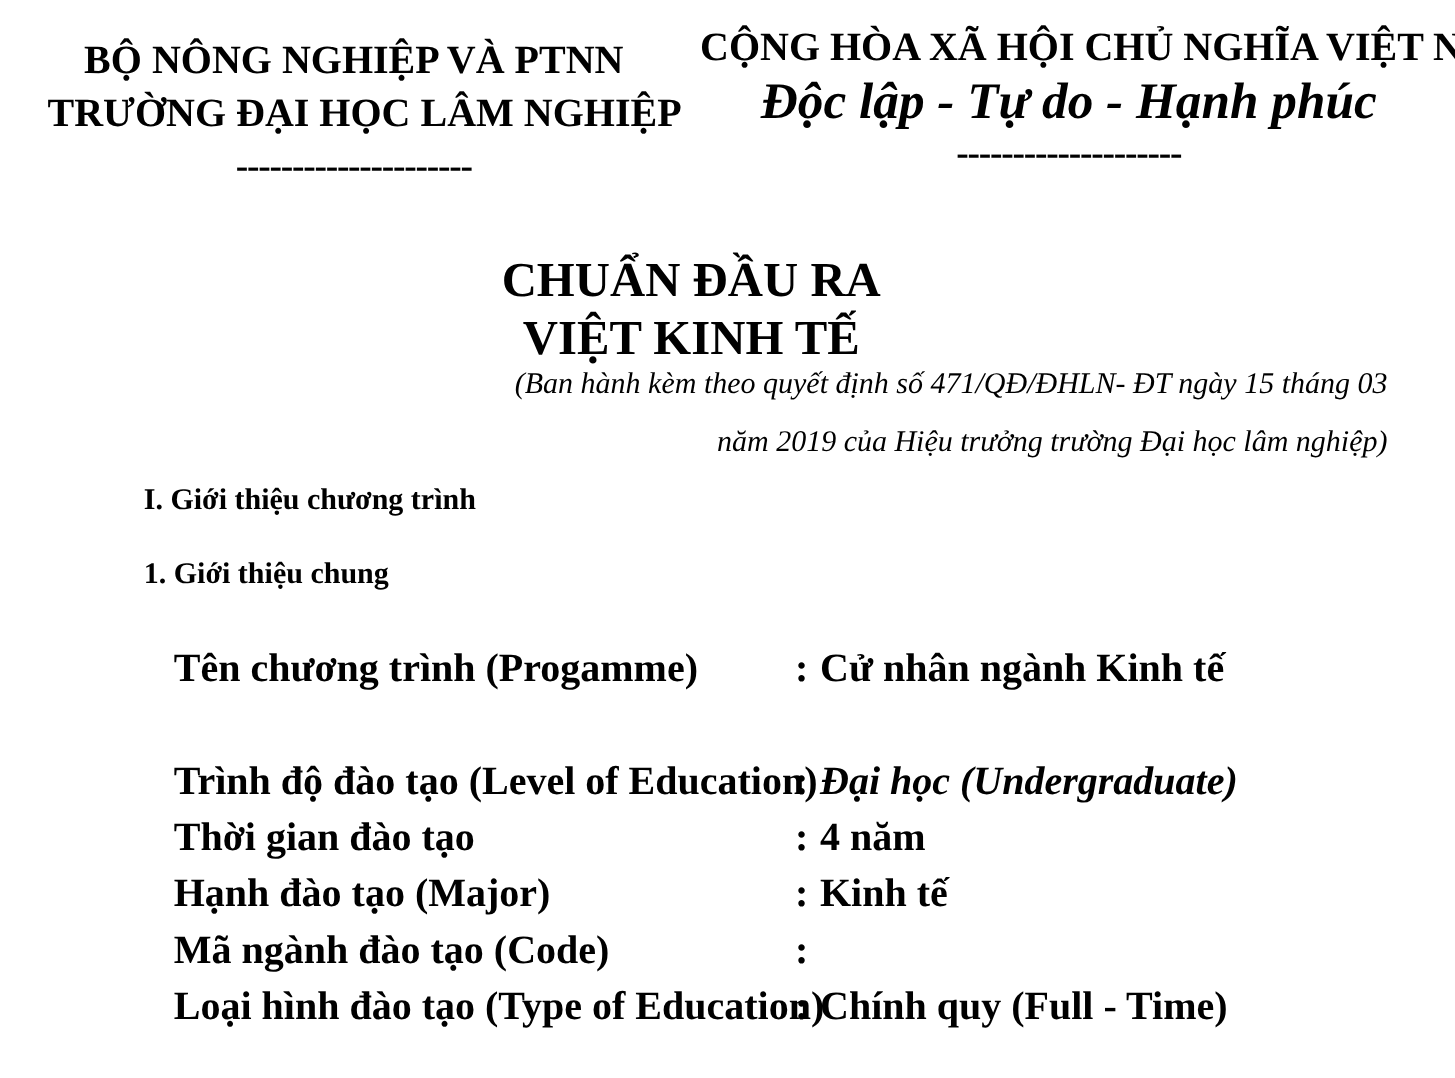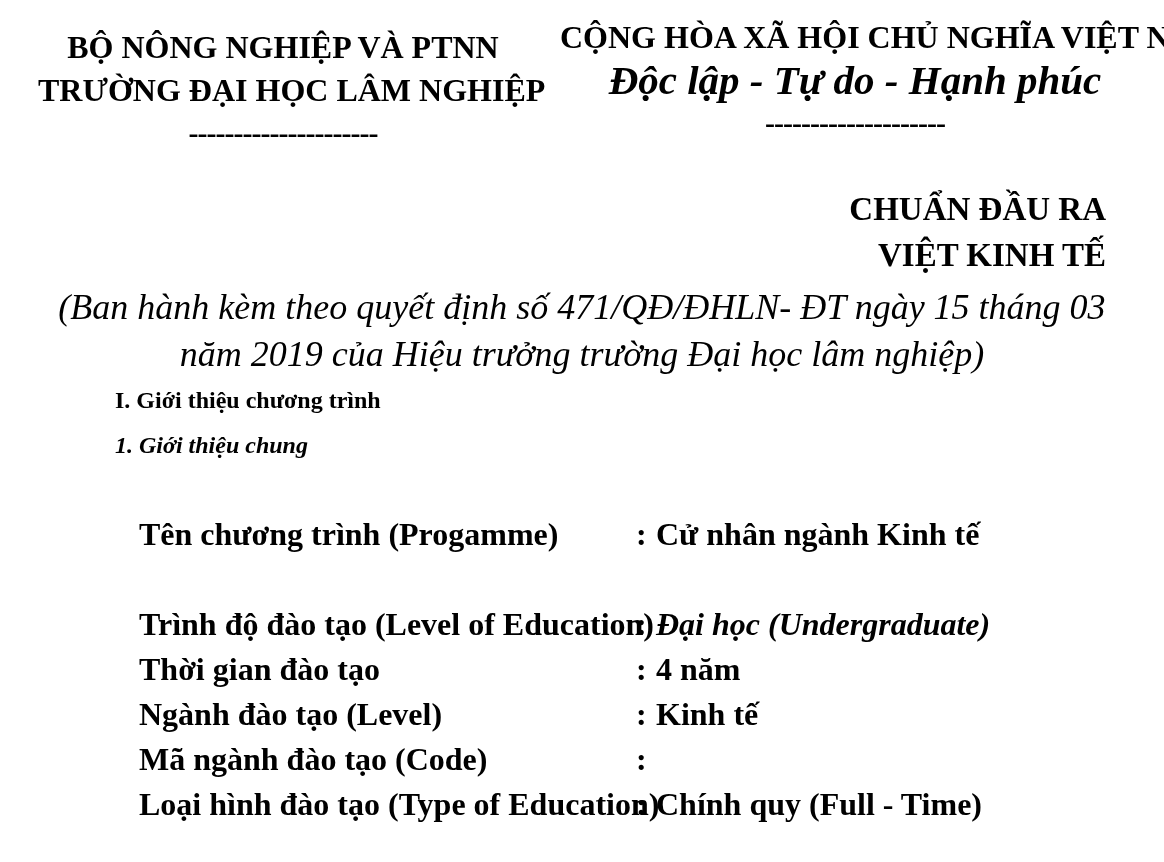--- a/index.html
+++ b/index.html
@@ -51,53 +51,53 @@
   .separator-line {
     font-weight: 700;
     font-size: 30px;
     line-height: 42px;
     letter-spacing: -1px;
   }
 
   
   .title-section {
     position: absolute;
-    top: 186px;
+    top: 202px;
     left: 0;
     width: 1106px;
-    text-align: right;
+    text-align: center;
     font-weight: 700;
-    font-size: 33px;
+    font-size: 39px;
     line-height: 46px;
   }
 
   
   .decree-section {
     position: absolute;
     top: 284px;
     left: 54px;
     width: 1056px;
-    text-align: center;
+    text-align: right;
     font-style: italic;
-    font-size: 36px;
+    font-size: 24px;
     line-height: 47px;
   }
 
   
   .headings {
     position: absolute;
     top: 378px;
     left: 115px;
     right: 40px;
     font-weight: 700;
     font-size: 24px;
     line-height: 45px;
   }
   .subsection {
-    font-style: italic;
+    margin-top: 14px;
   }
 
   
   .info-rows {
     position: absolute;
     top: 512px;
     left: 115px;
     right: 30px;
     font-weight: 700;
     font-size: 32px;
@@ -170,21 +170,21 @@
       <span class="info-label">Trình độ đào tạo (Level of Education)</span>
       <span class="info-colon">:</span>
       <span class="info-value italic">Đại học (Undergraduate)</span>
     </div>
       <div class="info-row">
       <span class="info-label">Thời gian đào tạo</span>
       <span class="info-colon">:</span>
       <span class="info-value">4 năm</span>
     </div>
       <div class="info-row">
-      <span class="info-label">Ngành đào tạo (Level)</span>
+      <span class="info-label">Hạnh đào tạo (Major)</span>
       <span class="info-colon">:</span>
       <span class="info-value">Kinh tế</span>
     </div>
       <div class="info-row">
       <span class="info-label">Mã ngành đào tạo (Code)</span>
       <span class="info-colon">:</span>
       <span class="info-value"></span>
     </div>
       <div class="info-row">
       <span class="info-label">Loại hình đào tạo (Type of Education)</span>

